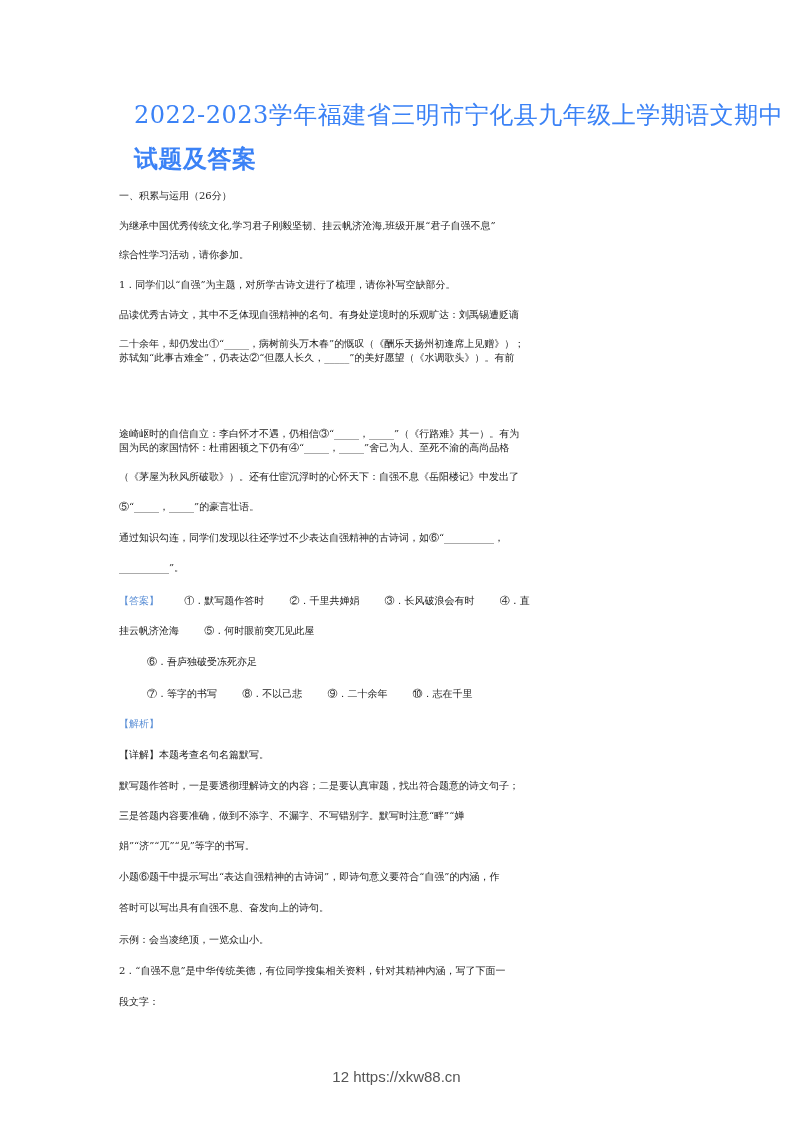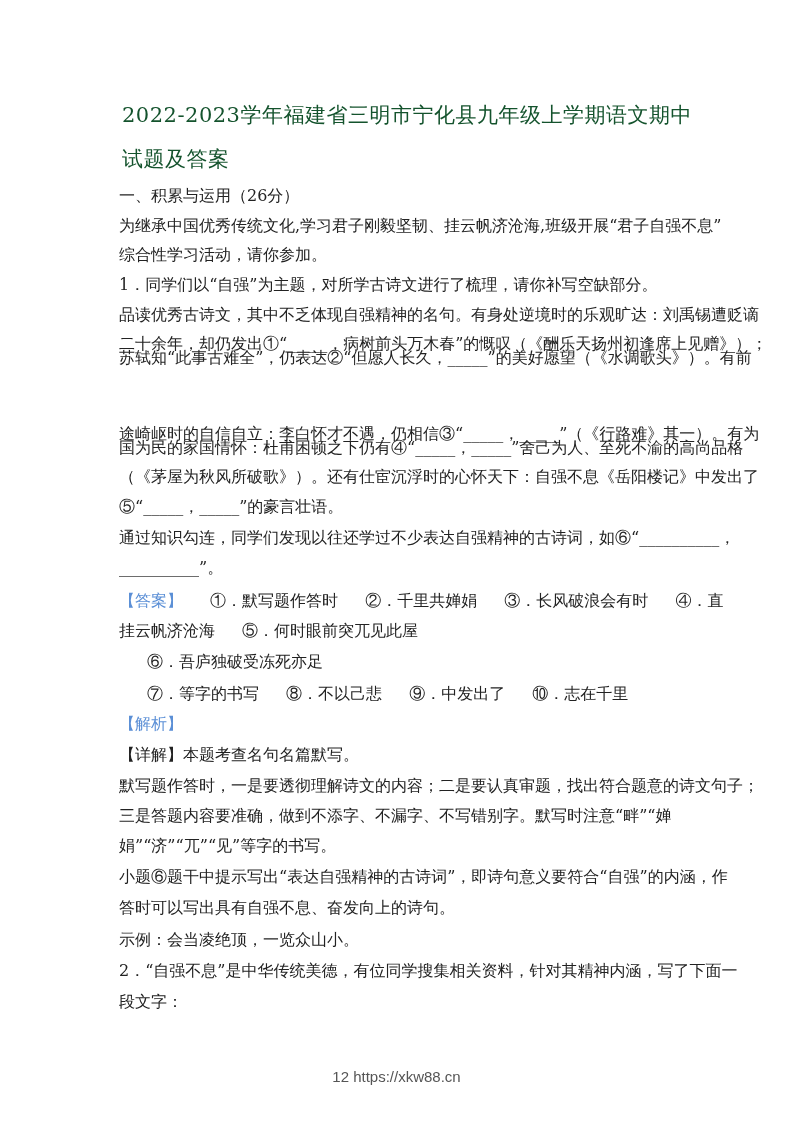--- a/index.html
+++ b/index.html
@@ -1,22 +1,22 @@
 <!DOCTYPE html>
 <html><head>
   <meta charset="utf-8">
   <style>
     html, body { margin: 0; padding: 0; background: #ffffff; }
     body { width: 793px; height: 1122px; position: relative; overflow: hidden;
       font-family: "DejaVu Serif", "Liberation Serif", serif; color: #1a1a1a; }
     .page { position: absolute; left: 119px; top: 0; width: 560px; }
-    .title { position: absolute; left: 3px; font-size: 21px; line-height: 30px; letter-spacing: 0.5px; color: #14532d; white-space: nowrap; }
+    .title { position: absolute; left: 15px; font-size: 24px; line-height: 30px; letter-spacing: 0.5px; color: #3b82f6; white-space: nowrap; }
     .t1 { top: 100px; }
-    .t2 { top: 144px; }
-    .line { position: absolute; left: 0; font-size: 16px; line-height: 20px; white-space: nowrap; color: #222; }
+    .t2 { top: 144px; font-weight: bold; }
+    .line { position: absolute; left: 0; font-size: 10px; line-height: 20px; white-space: nowrap; color: #222; }
     .indent { left: 28px; }
     .blue { color: #5b8fd6; }
     .gap { display: inline-block; width: 22px; }
     .footer { position: absolute; top: 1068px; left: 0; width: 793px; text-align: center;
       font-family: Liberation Sans, sans-serif; font-size: 15px; color: #555; }
   </style>
 </head>
 <body>
 
 <div class="page">
@@ -49,21 +49,21 @@
   <div class="line" style="top:621px">
     <span>挂云帆济沧海</span><span class="gap"></span>
     <span>⑤．何时眼前突兀见此屋</span>
   </div>
   <div class="line indent" style="top:652px">
     <span>⑥．吾庐独破受冻死亦足</span>
   </div>
   <div class="line indent" style="top:684px">
     <span>⑦．等字的书写</span><span class="gap"></span>
     <span>⑧．不以己悲</span><span class="gap"></span>
-    <span>⑨．中发出了</span><span class="gap"></span>
+    <span>⑨．二十余年</span><span class="gap"></span>
     <span>⑩．志在千里</span>
   </div>
 
   <div class="line blue" style="top:714px">【解析】</div>
   <div class="line" style="top:745px">【详解】本题考查名句名篇默写。</div>
   <div class="line" style="top:776px">默写题作答时，一是要透彻理解诗文的内容；二是要认真审题，找出符合题意的诗文句子；</div>
   <div class="line" style="top:806px">三是答题内容要准确，做到不添字、不漏字、不写错别字。默写时注意“畔”“婵</div>
   <div class="line" style="top:836px">娟”“济”“兀”“见”等字的书写。</div>
   <div class="line" style="top:867px">小题⑥题干中提示写出“表达自强精神的古诗词”，即诗句意义要符合“自强”的内涵，作</div>
   <div class="line" style="top:898px">答时可以写出具有自强不息、奋发向上的诗句。</div>

